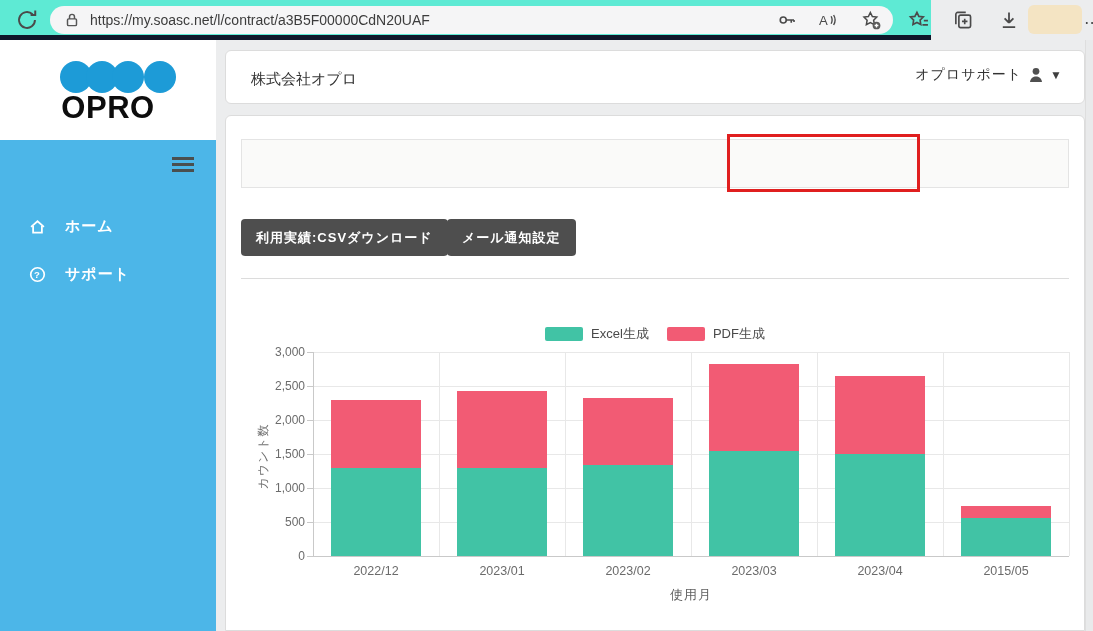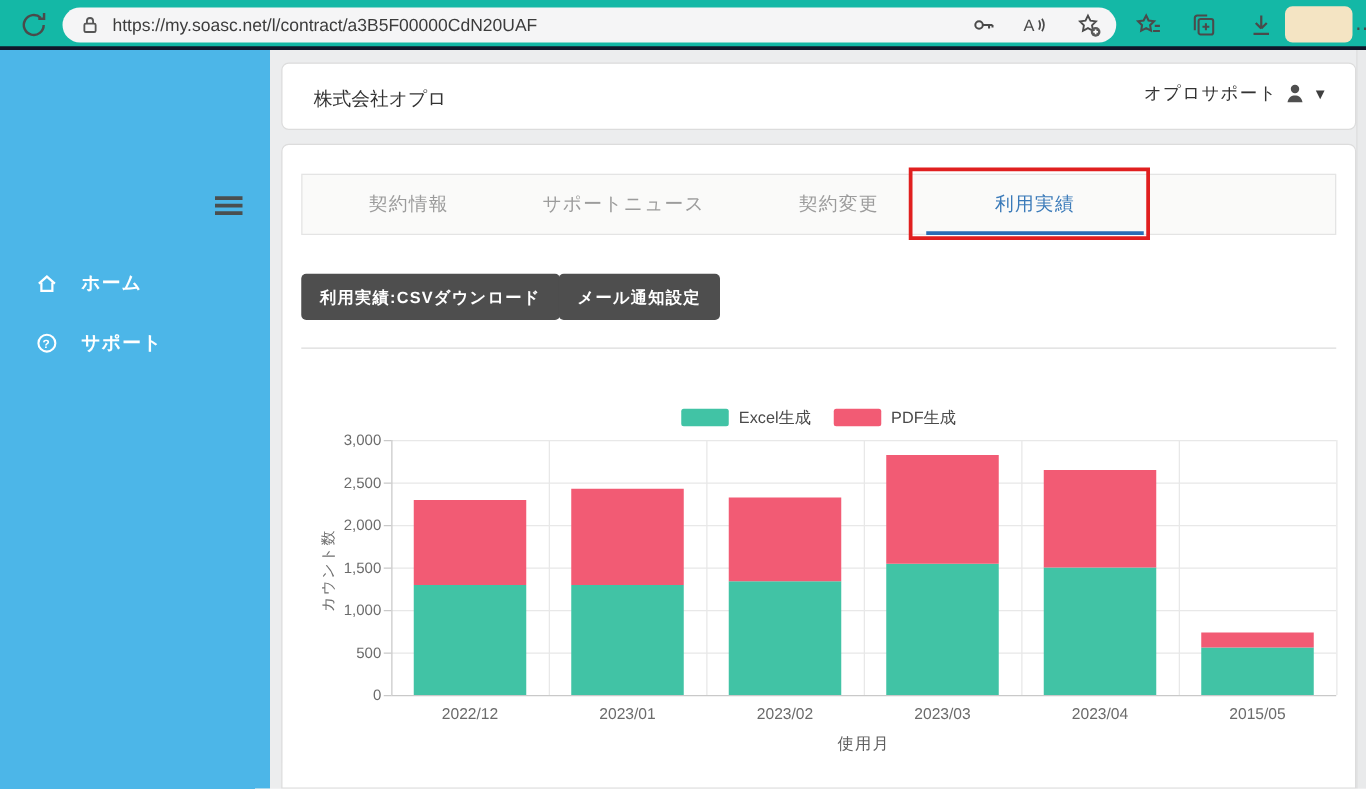--- a/index.html
+++ b/index.html
@@ -1,20 +1,20 @@
 <!DOCTYPE html>
 <html><head>
 <meta charset="utf-8">
 <style>
   * { margin:0; padding:0; box-sizing:border-box; }
   body { background:#fff; font-family:"Liberation Sans","DejaVu Sans",sans-serif; }
   .screen { position:relative; width:1093px; height:631px; overflow:hidden; background:#ecedee; }
 
   
-  .browser-bar { position:absolute; left:0; top:0; width:1093px; height:40px; background:#14b8a6; border-bottom:3px solid #0f172a; z-index:30; }
+  .browser-bar { position:absolute; left:0; top:0; width:931px; height:40px; background:#5eead4; border-bottom:5px solid #0f172a; z-index:30; }
   .tb-icon { position:absolute; top:9px; width:22px; height:22px; color:#4a4a4a; cursor:pointer; }
   .tb-icon svg { width:100%; height:100%; }
   .refresh { left:15px; top:8px; width:24px; height:24px; }
   .address-pill { position:absolute; left:50px; top:6px; width:843px; height:28px; background:#f5f5f6; border-radius:14px; }
   .pill-lock { position:absolute; left:13px; top:5px; width:18px; height:18px; color:#565656; }
   .pill-lock svg { width:100%; height:100%; }
   .url-text { position:absolute; left:40px; top:6px; font-size:14px; color:#3c3c3c; white-space:nowrap; }
   .pill-icon { position:absolute; top:4px; width:20px; height:20px; color:#4a4a4a; cursor:pointer; }
   .pill-icon svg { width:100%; height:100%; }
   .key-ic { right:96px; } .aloud-ic { right:56px; } .favadd-ic { right:12px; }
@@ -137,20 +137,27 @@
     <span class="tb-icon download-ic">
       <svg viewBox="0 0 16 16">
           <path d="M8 2.5v7.5M8 10l-3.2-3.2M8 10l3.2-3.2M3.5 13.2h9" fill="none" stroke="currentColor" stroke-width="1.3"></path>
         </svg>
     </span>
     <span class="profile-blur"></span>
     <span class="tb-icon more-ic">⋯</span>
   </div>
 
   <div class="sidebar">
+    <div class="logo-box">
+      <span class="logo-circle lc0"></span>
+      <span class="logo-circle lc1"></span>
+      <span class="logo-circle lc2"></span>
+      <span class="logo-circle lc3"></span>
+      <div class="logo-text">OPRO</div>
+    </div>
     <div class="hamburger">
         <span></span>
         <span></span>
         <span></span>
       </div>
     <nav class="side-nav" id="side-nav">
         <div class="nav-item">
           <span class="ni-icon"><svg viewBox="0 0 16 16">
               <path d="M2.6 8.3 8 3.6l5.4 4.7" fill="none" stroke="currentColor" stroke-width="1.5"></path>
               <path d="M4.3 7.6V13.2h7.4V7.6" fill="none" stroke="currentColor" stroke-width="1.5"></path>
@@ -180,26 +187,20 @@
             <path d="M3.2 13.5c.5-3.2 2.6-4.4 4.8-4.4s4.3 1.2 4.8 4.4z" fill="currentColor"></path>
           </svg>
       </span>
       <span class="caret">▼</span>
     </div>
   </div>
 
   <div class="card content-card"></div>
 
   <div class="tab-strip"></div>
-  <div class="tabs-layer" id="tabs-layer">
-      <div class="tab tab-0">契約情報</div>
-      <div class="tab tab-1">サポートニュース</div>
-      <div class="tab tab-2">契約変更</div>
-      <div class="tab tab-3 active">利用実績</div>
-    </div>
   <div class="annotation-box"></div>
 
   <button class="action-btn btn-csv">利用実績:CSVダウンロード</button>
   <button class="action-btn btn-mail">メール通知設定</button>
   <div class="divider"></div>
 
   <div class="chart-layer" id="chart-layer">
     <div class="legend-row" id="legend-row">
         <div class="legend-item">
           <span class="legend-swatch" style="background: rgb(65, 195, 165);"></span>

